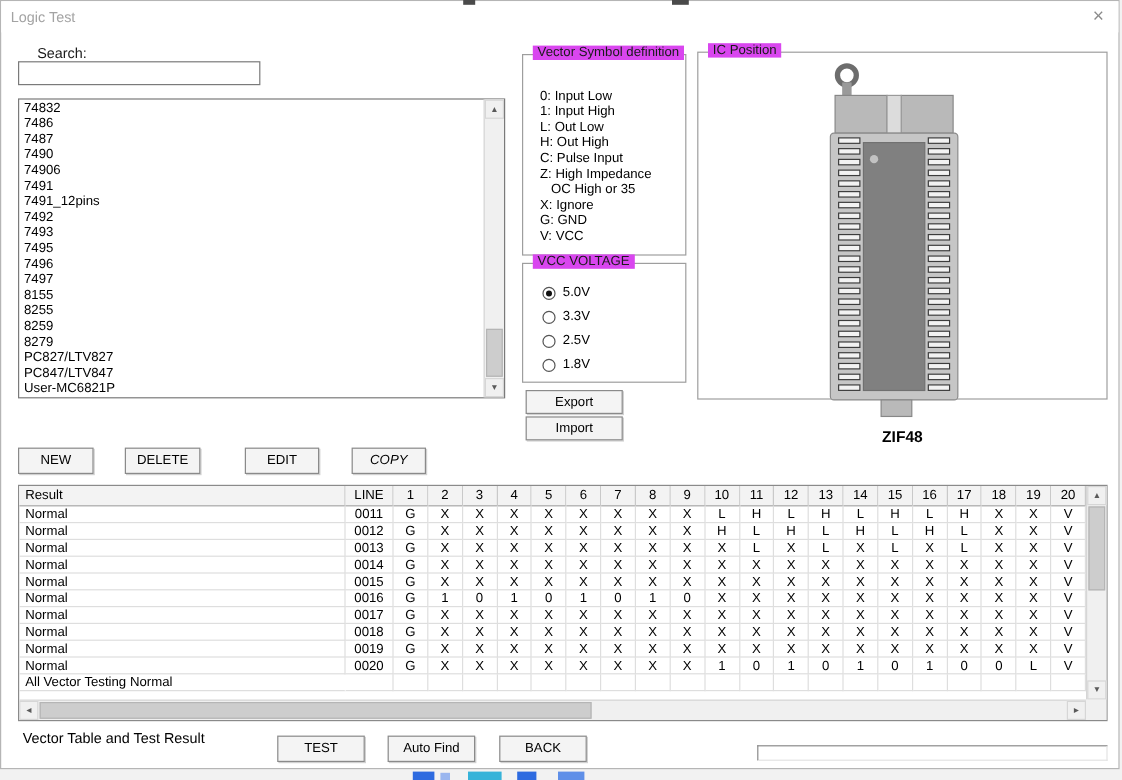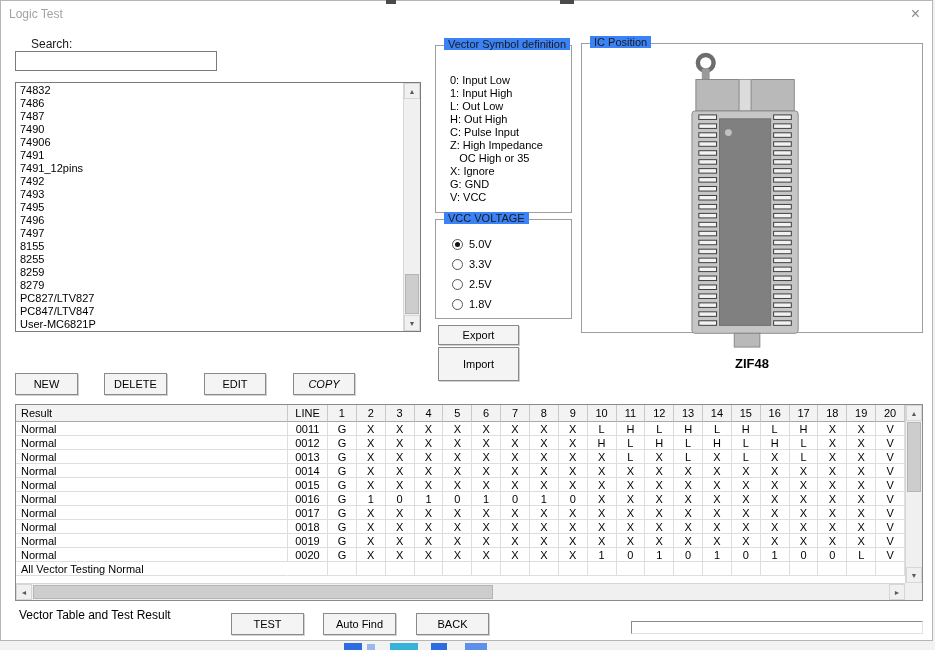--- a/index.html
+++ b/index.html
@@ -47,27 +47,27 @@
     position:absolute;height:22px;background:#f4f4f4;border:1px solid #8a8a8a;
     box-shadow:1px 1px 0 rgba(0,0,0,0.18);
     display:flex;align-items:center;justify-content:center;
     font-size:11px;color:#000;box-sizing:border-box;cursor:default;
   }
   .btn-new{left:14px;top:372px;width:63px;}
   .btn-delete{left:103px;top:372px;width:63px;}
   .btn-edit{left:203px;top:372px;width:62px;}
   .btn-copy{left:292px;top:372px;width:62px;font-style:italic;}
   .btn-export{left:437px;top:324px;width:81px;height:20px;}
-  .btn-import{left:437px;top:346px;width:81px;height:34px;}
+  .btn-import{left:437px;top:346px;width:81px;height:20px;}
   .btn-test{left:230px;top:612px;width:73px;}
   .btn-autofind{left:322px;top:612px;width:73px;}
   .btn-back{left:415px;top:612px;width:73px;}
   
   .groupbox{position:absolute;border:1px solid #9e9e9e;box-sizing:border-box;background:#fff;}
-  .group-title{position:absolute;top:-8px;left:8px;background:#3b82f6;padding:0 4px;font-size:11px;color:#1a1a1a;white-space:nowrap;}
+  .group-title{position:absolute;top:-8px;left:8px;background:#d946ef;padding:0 4px;font-size:11px;color:#1a1a1a;white-space:nowrap;}
   .gb-symbols{left:434px;top:44px;width:137px;height:168px;}
   .sym-lines{position:absolute;left:14px;top:28px;right:2px;}
   .sym-line{font-size:11px;line-height:13px;color:#000;white-space:pre;}
   .gb-vcc{left:434px;top:218px;width:137px;height:100px;}
   .vcc-options{position:absolute;left:16px;top:14px;right:2px;}
   .radio-row{height:20px;display:flex;align-items:center;}
   .radio{width:11px;height:11px;border:1px solid #555;border-radius:50%;background:#fff;margin-right:6px;position:relative;box-sizing:border-box;flex:0 0 auto;}
   .radio.on::after{content:"";position:absolute;left:2px;top:2px;width:5px;height:5px;border-radius:50%;background:#111;}
   .radio-label{font-size:11px;color:#000;}
   .gb-ic{left:580px;top:42px;width:342px;height:290px;}

